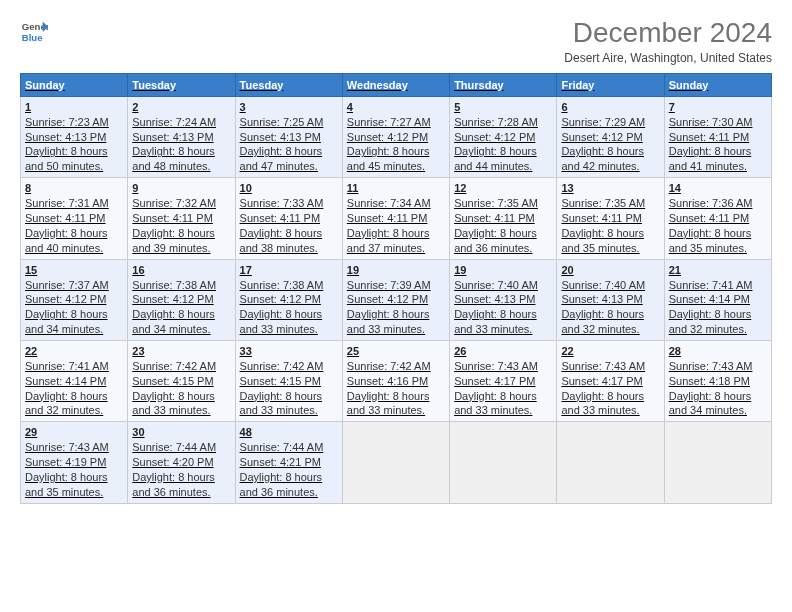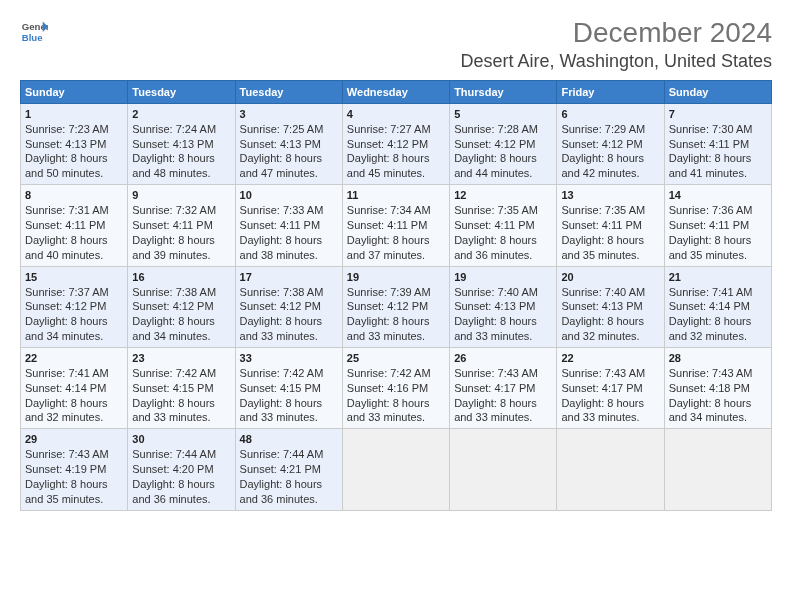--- a/index.html
+++ b/index.html
@@ -34,28 +34,29 @@
     .title-block {
       text-align: right;
     }
     .month-title {
       font-size: 28px;
       font-weight: normal;
       color: #737373;
       line-height: 1.1;
     }
     .location {
-      font-size: 18px;
+      font-size: 12px;
       color: #444;
       margin-top: 2px;
     }
     .calendar {
       width: 100%;
       border-collapse: collapse;
       font-size: 9.5px;
+      text-decoration: underline;
     }
     .calendar th {
       background: #3a7dc9;
       color: #fff;
       padding: 5px 4px;
       font-size: 11px;
       font-weight: bold;
       text-align: left;
       border: 1px solid #2a6aaa;
     }

